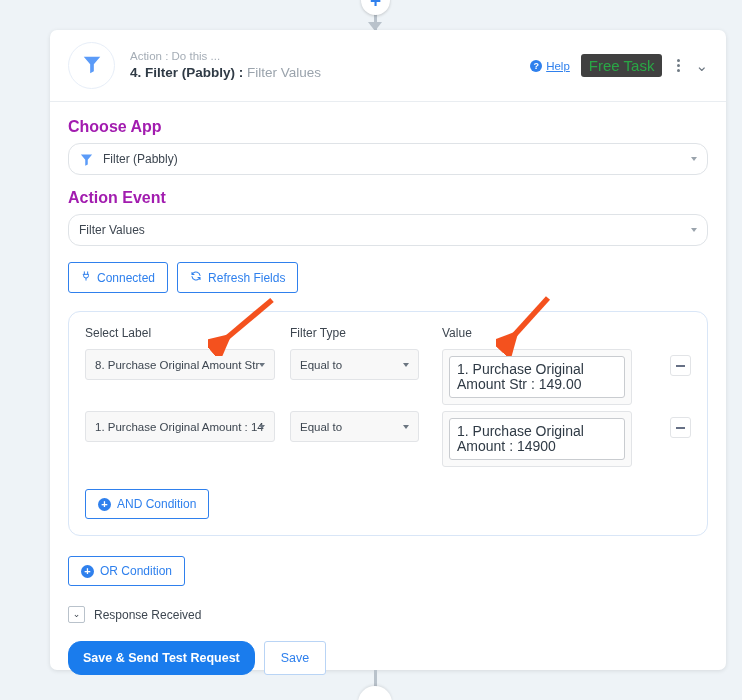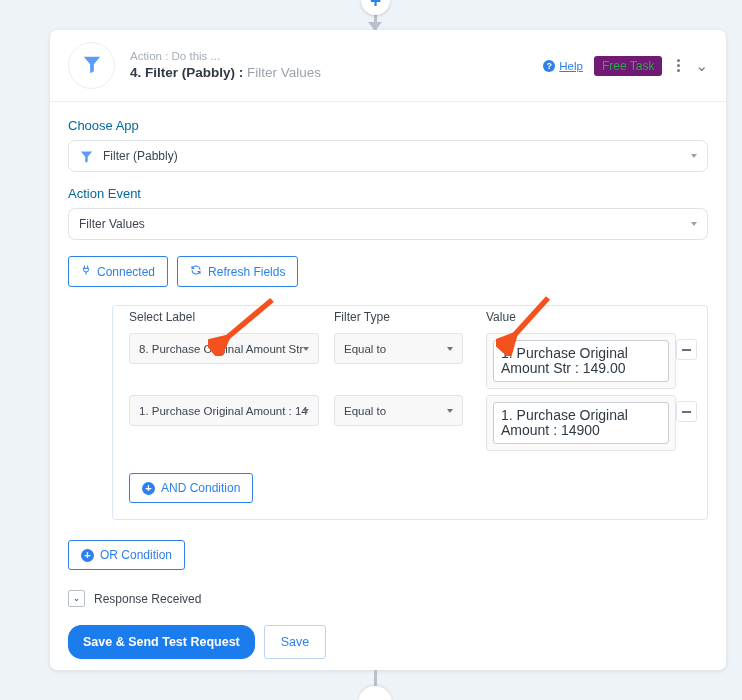--- a/index.html
+++ b/index.html
@@ -72,34 +72,34 @@
   .help-link {
     display: flex; align-items: center; gap: 4px;
     font-size: 11.5px; color: #2f80ed; text-decoration: underline; cursor: pointer;
   }
   .help-badge {
     width: 12px; height: 12px; border-radius: 50%; background: #2f80ed;
     color: #fff; font-size: 9px; line-height: 12px; text-align: center;
     font-weight: bold; flex: 0 0 auto;
   }
   .free-task {
-    background: #701a75; color: #29a745;
-    font-size: 12px; padding: 3px 8px; border-radius: 3px;
+    background: #404040; color: #29a745;
+    font-size: 15px; padding: 3px 8px; border-radius: 3px;
   }
   .kebab { display: flex; flex-direction: column; gap: 2px; cursor: pointer; padding: 2px 4px; }
   .kebab i { width: 3px; height: 3px; background: #707a84; border-radius: 50%; display: block; }
   .chev-lg { color: #6b7580; font-size: 15px; cursor: pointer; line-height: 1; }
 
   
   .card-body { padding: 16px 18px 0 18px; }
-  .fld-label { font-size: 13px; color: #0369a1; margin-bottom: 7px; }
+  .fld-label { font-size: 16px; color: #a21caf; margin-bottom: 7px; font-weight: bold; }
 
   .sel-box {
     position: relative; width: 100%; height: 32px;
-    border: 1px solid #dfe3e7; border-radius: 7px; background: #fff;
+    border: 1px solid #dfe3e7; border-radius: 12px; background: #fff;
     display: flex; align-items: center; padding: 0 26px 0 10px;
     font-size: 12px; color: #3d4650; cursor: pointer;
   }
   .sel-box .caret {
     position: absolute; right: 10px; top: 50%; margin-top: -2px;
     width: 0; height: 0;
     border-left: 3.5px solid transparent;
     border-right: 3.5px solid transparent;
     border-top: 4.5px solid #9aa3ac;
   }
@@ -111,23 +111,22 @@
   .btn-outline {
     border: 1px solid #2f80ed; color: #2f80ed; background: #fff;
     border-radius: 3px; font-size: 12px; padding: 7px 12px;
     display: inline-flex; align-items: center; gap: 6px; cursor: pointer;
     font-family: "Liberation Sans", sans-serif;
   }
 
   
   .filter-group {
     margin-top: 18px;
-    border: 1px solid #d9e6f7; border-radius: 4px;
-    padding: 4px 16px 16px 16px;
-    margin-left: 44px;
+    border: 1px solid #d9e6f7; border-radius: 12px;
+    padding: 14px 16px 16px 16px;
   }
   .fg-head { display: flex; font-size: 12px; color: #3d4650; margin-bottom: 9px; }
   .col-label { width: 205px; flex: 0 0 auto; }
   .col-type  { width: 152px; flex: 0 0 auto; }
   .col-value { width: 200px; flex: 0 0 auto; }
 
   .cond-row { display: flex; align-items: flex-start; margin-bottom: 6px; }
   .sel-small {
     position: relative; height: 31px; border: 1px solid #e2e4e7;
     border-radius: 3px; background: #f8f8f8;

